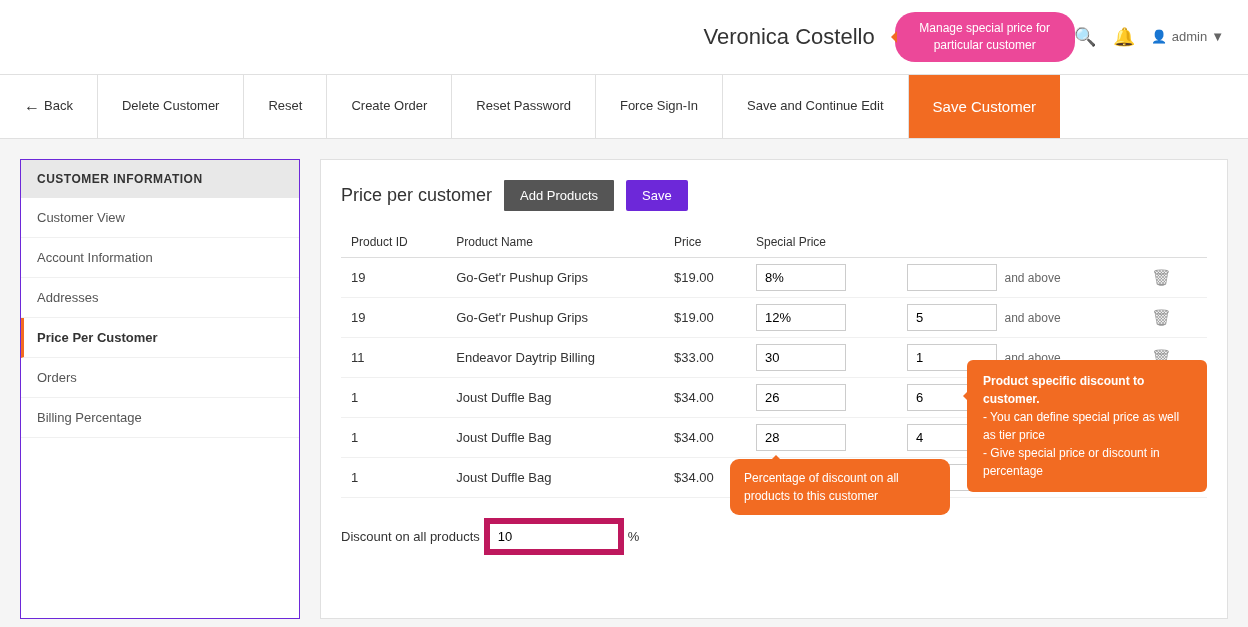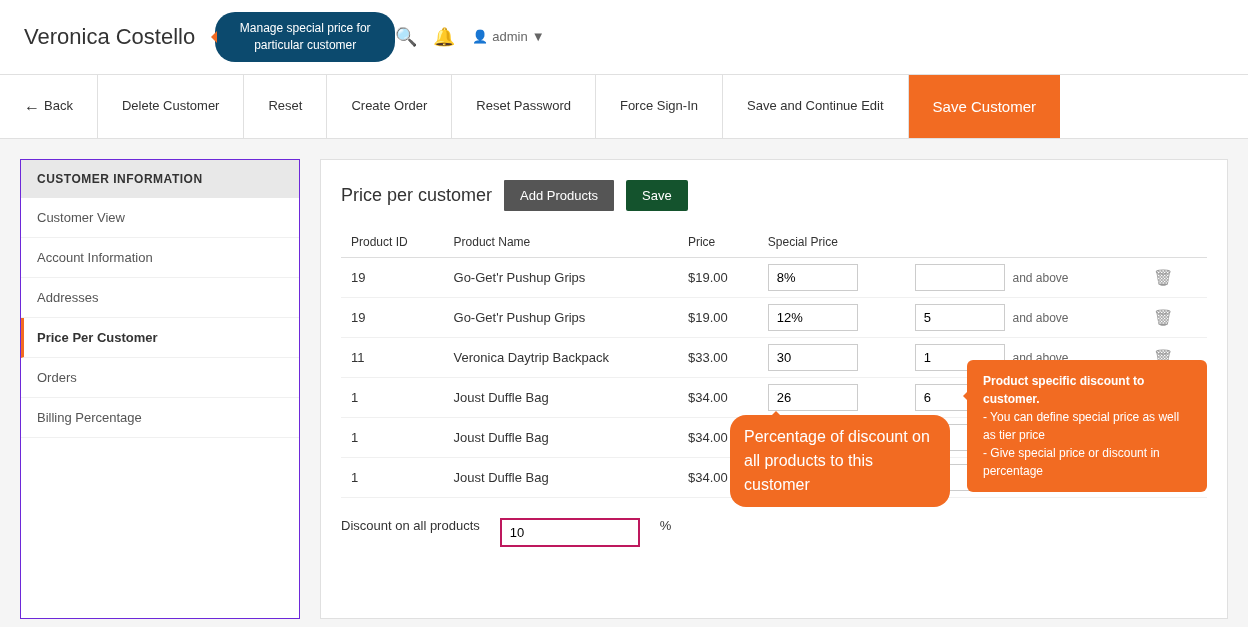--- a/index.html
+++ b/index.html
@@ -4,35 +4,35 @@
   <style>
     * { box-sizing: border-box; margin: 0; padding: 0; }
     body { font-family: Arial, sans-serif; font-size: 13px; background: #f5f5f5; color: #333; }
 
     
     .top-header {
       background: #fff;
       padding: 12px 24px;
       display: flex;
       align-items: center;
-      justify-content: flex-start;
+      justify-content: flex-end;
       border-bottom: 1px solid #e0e0e0;
     }
     .page-title-area {
       display: flex;
       align-items: center;
       gap: 20px;
     }
     .page-title {
       font-size: 22px;
       font-weight: 300;
       color: #333;
     }
     .tooltip-bubble {
-      background: #0c4a6e;
+      background: #ec4899;
       color: #fff;
       border-radius: 20px;
       padding: 8px 18px;
       font-size: 12px;
       text-align: center;
       position: relative;
       max-width: 180px;
       line-height: 1.4;
     }
     .tooltip-bubble::before {
@@ -162,21 +162,21 @@
     .add-products-btn {
       background: #555;
       color: #fff;
       border: none;
       padding: 8px 16px;
       cursor: pointer;
       font-size: 13px;
       border-radius: 1px;
     }
     .save-btn {
-      background: #14532d;
+      background: #6d28d9;
       color: #fff;
       border: none;
       padding: 8px 16px;
       cursor: pointer;
       font-size: 13px;
       border-radius: 2px;
     }
 
     
     .products-table {
@@ -217,29 +217,30 @@
       border: none;
       cursor: pointer;
       color: #999;
       font-size: 16px;
       padding: 2px 6px;
     }
 
     
     .discount-row {
       display: flex;
-      gap: 20px;
+      align-items: center;
+      gap: 4px;
       margin-top: 10px;
     }
     .discount-row label {
       font-size: 13px;
       color: #333;
     }
     .discount-row input {
-      border: 2px solid #be185d;
+      border: 6px solid #be185d;
       padding: 5px 8px;
       width: 140px;
       font-size: 13px;
     }
     .discount-row .pct {
       font-size: 13px;
       color: #333;
     }
 
     
@@ -261,23 +262,23 @@
       position: absolute;
       left: -10px;
       top: 30px;
       border: 6px solid transparent;
       border-right-color: #f26b22;
     }
 
     .tooltip-bottom {
       background: #f26b22;
       color: #fff;
-      border-radius: 16px;
+      border-radius: 9px;
       padding: 10px 14px;
-      font-size: 16px;
+      font-size: 12px;
       line-height: 1.5;
       max-width: 220px;
       position: absolute;
       bottom: 40px;
       left: 50%;
       transform: translateX(-20%);
       z-index: 10;
     }
     .tooltip-bottom::before {
       content: '';
@@ -420,21 +421,21 @@
     <td style="white-space:nowrap;">
       <input type="text" class="qty-input" value="5" style="">
       <span class="and-above">and above</span>
     </td>
     <td>
       <button class="delete-btn">🗑</button>
     </td>
   </tr>
             <tr>
     <td>11</td>
-    <td>Veronica Daytrip Backpack</td>
+    <td>Endeavor Daytrip Billing</td>
     <td>$33.00</td>
     <td>
       <input type="text" value="30" style="">
     </td>
     <td style="white-space:nowrap;">
       <input type="text" class="qty-input" value="1" style="">
       <span class="and-above">and above</span>
     </td>
     <td>
       <button class="delete-btn">🗑</button>

